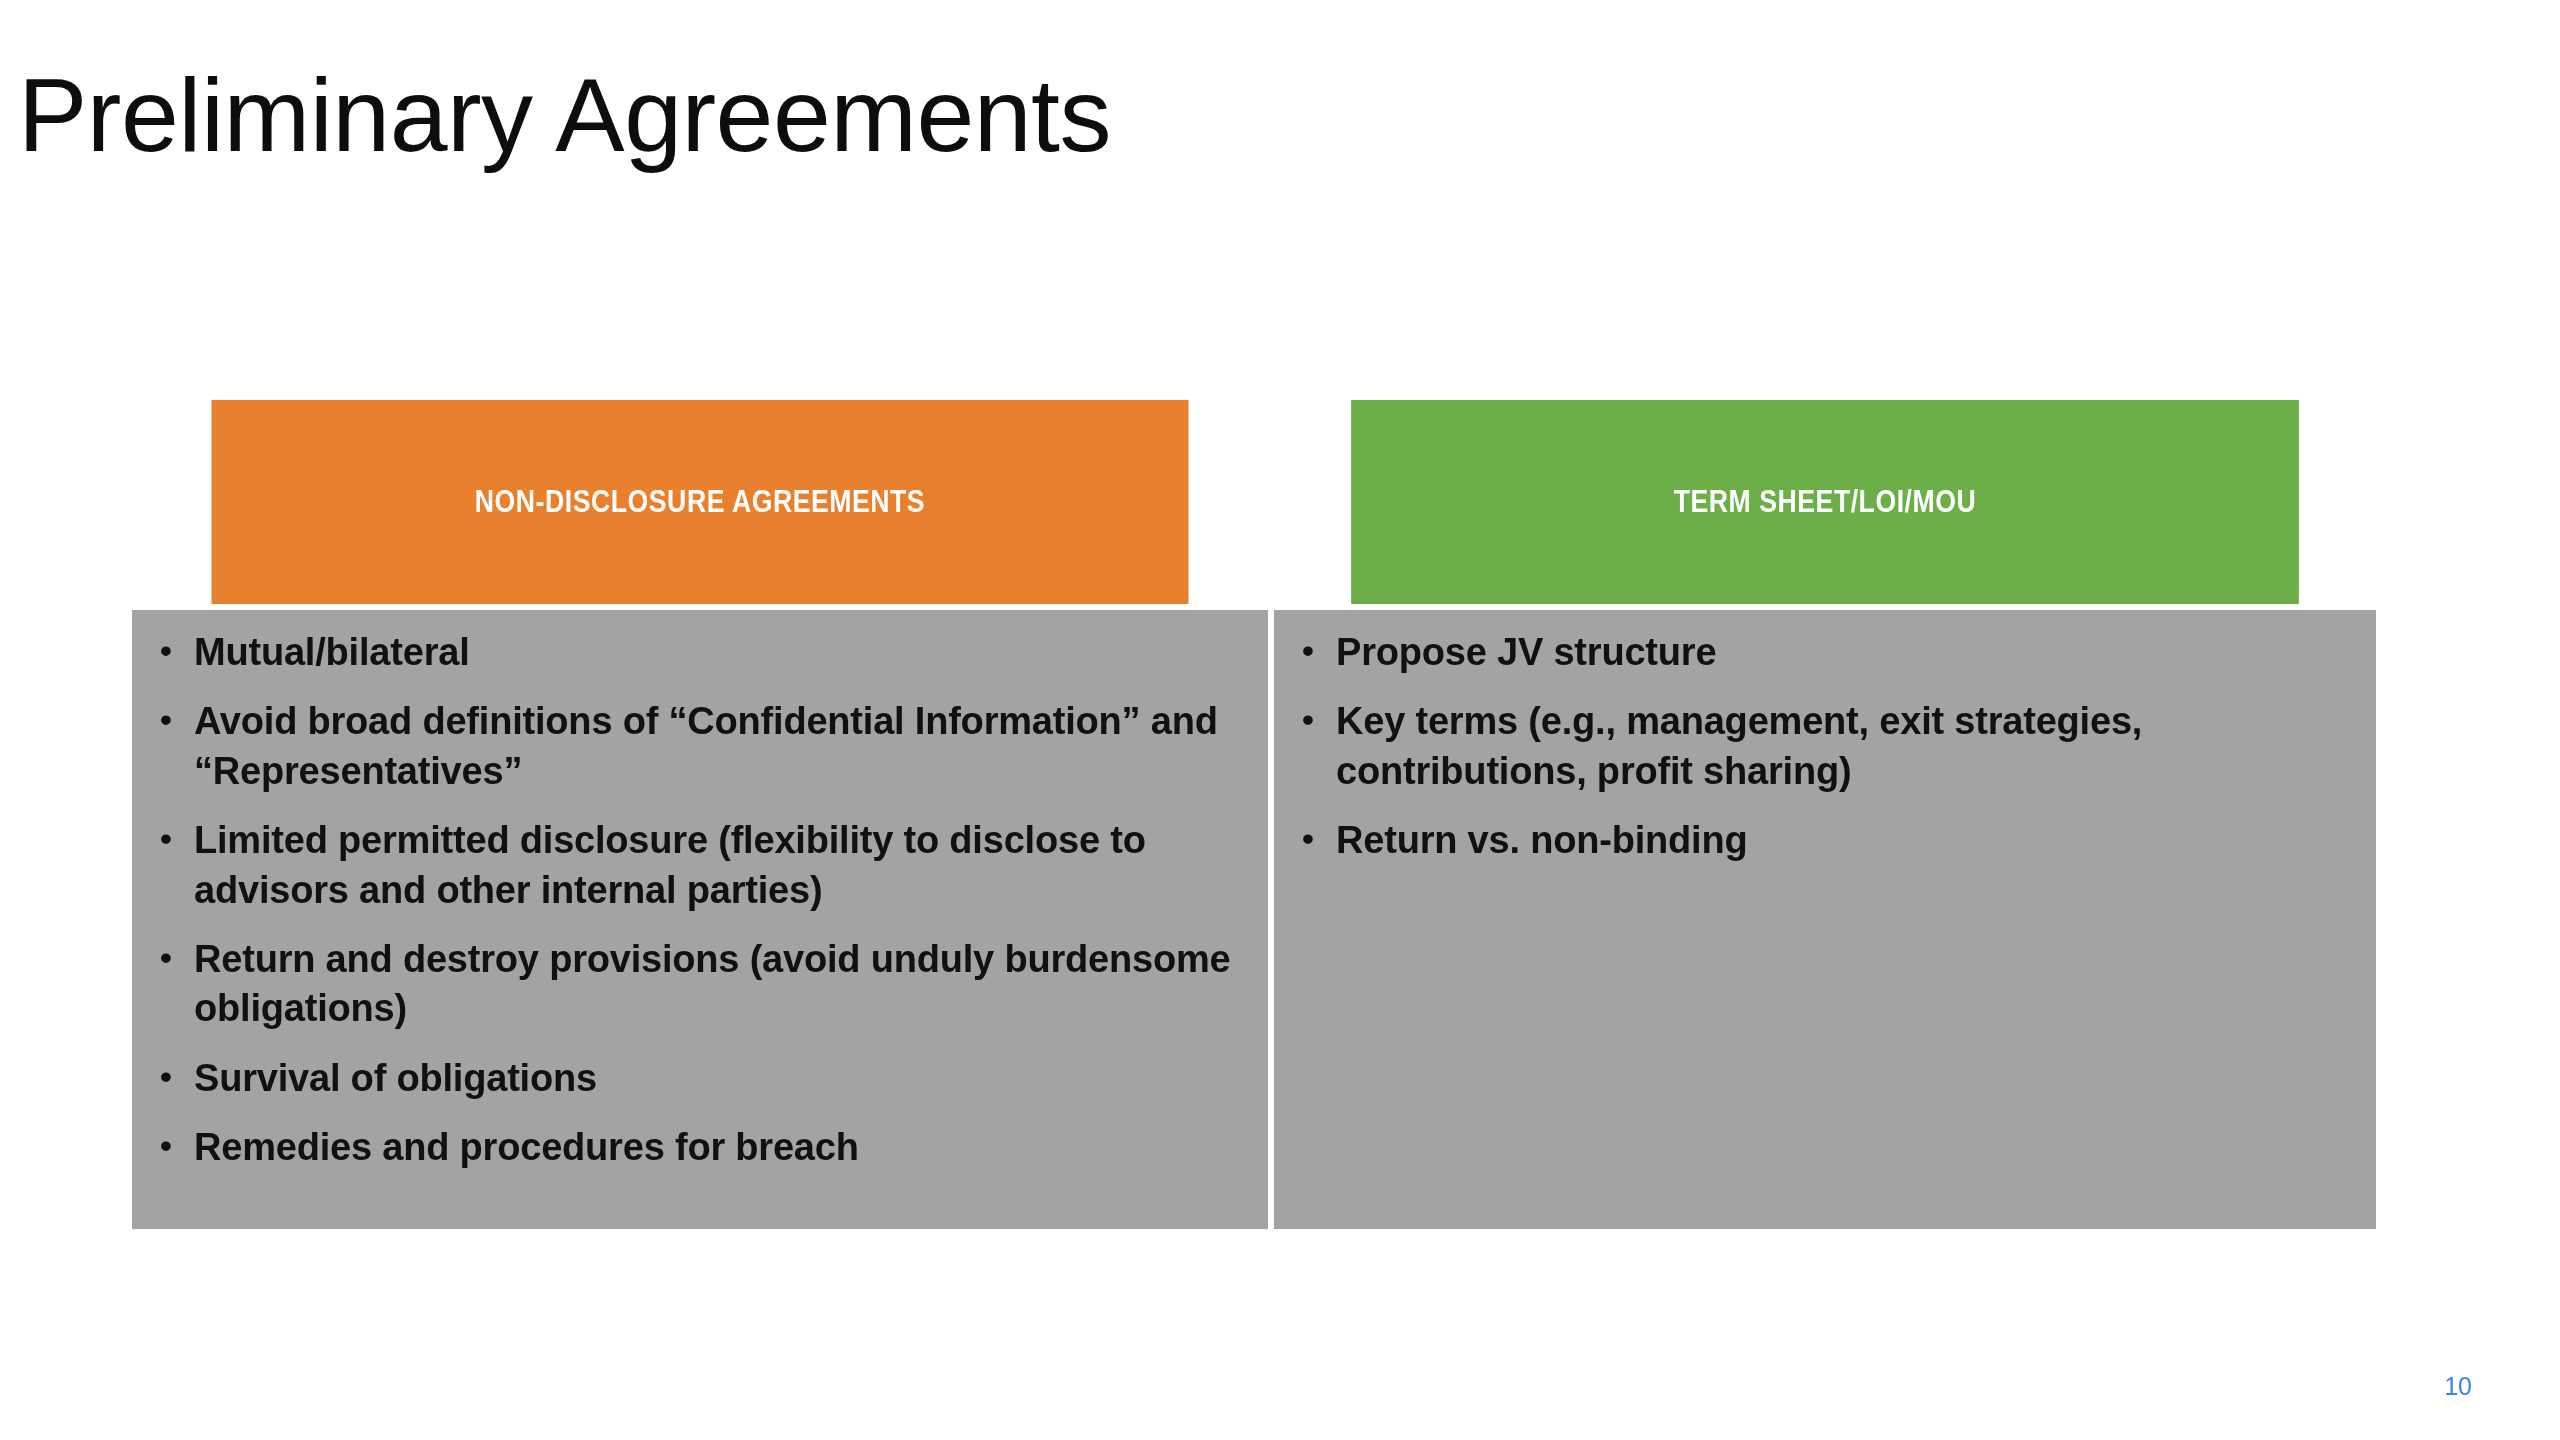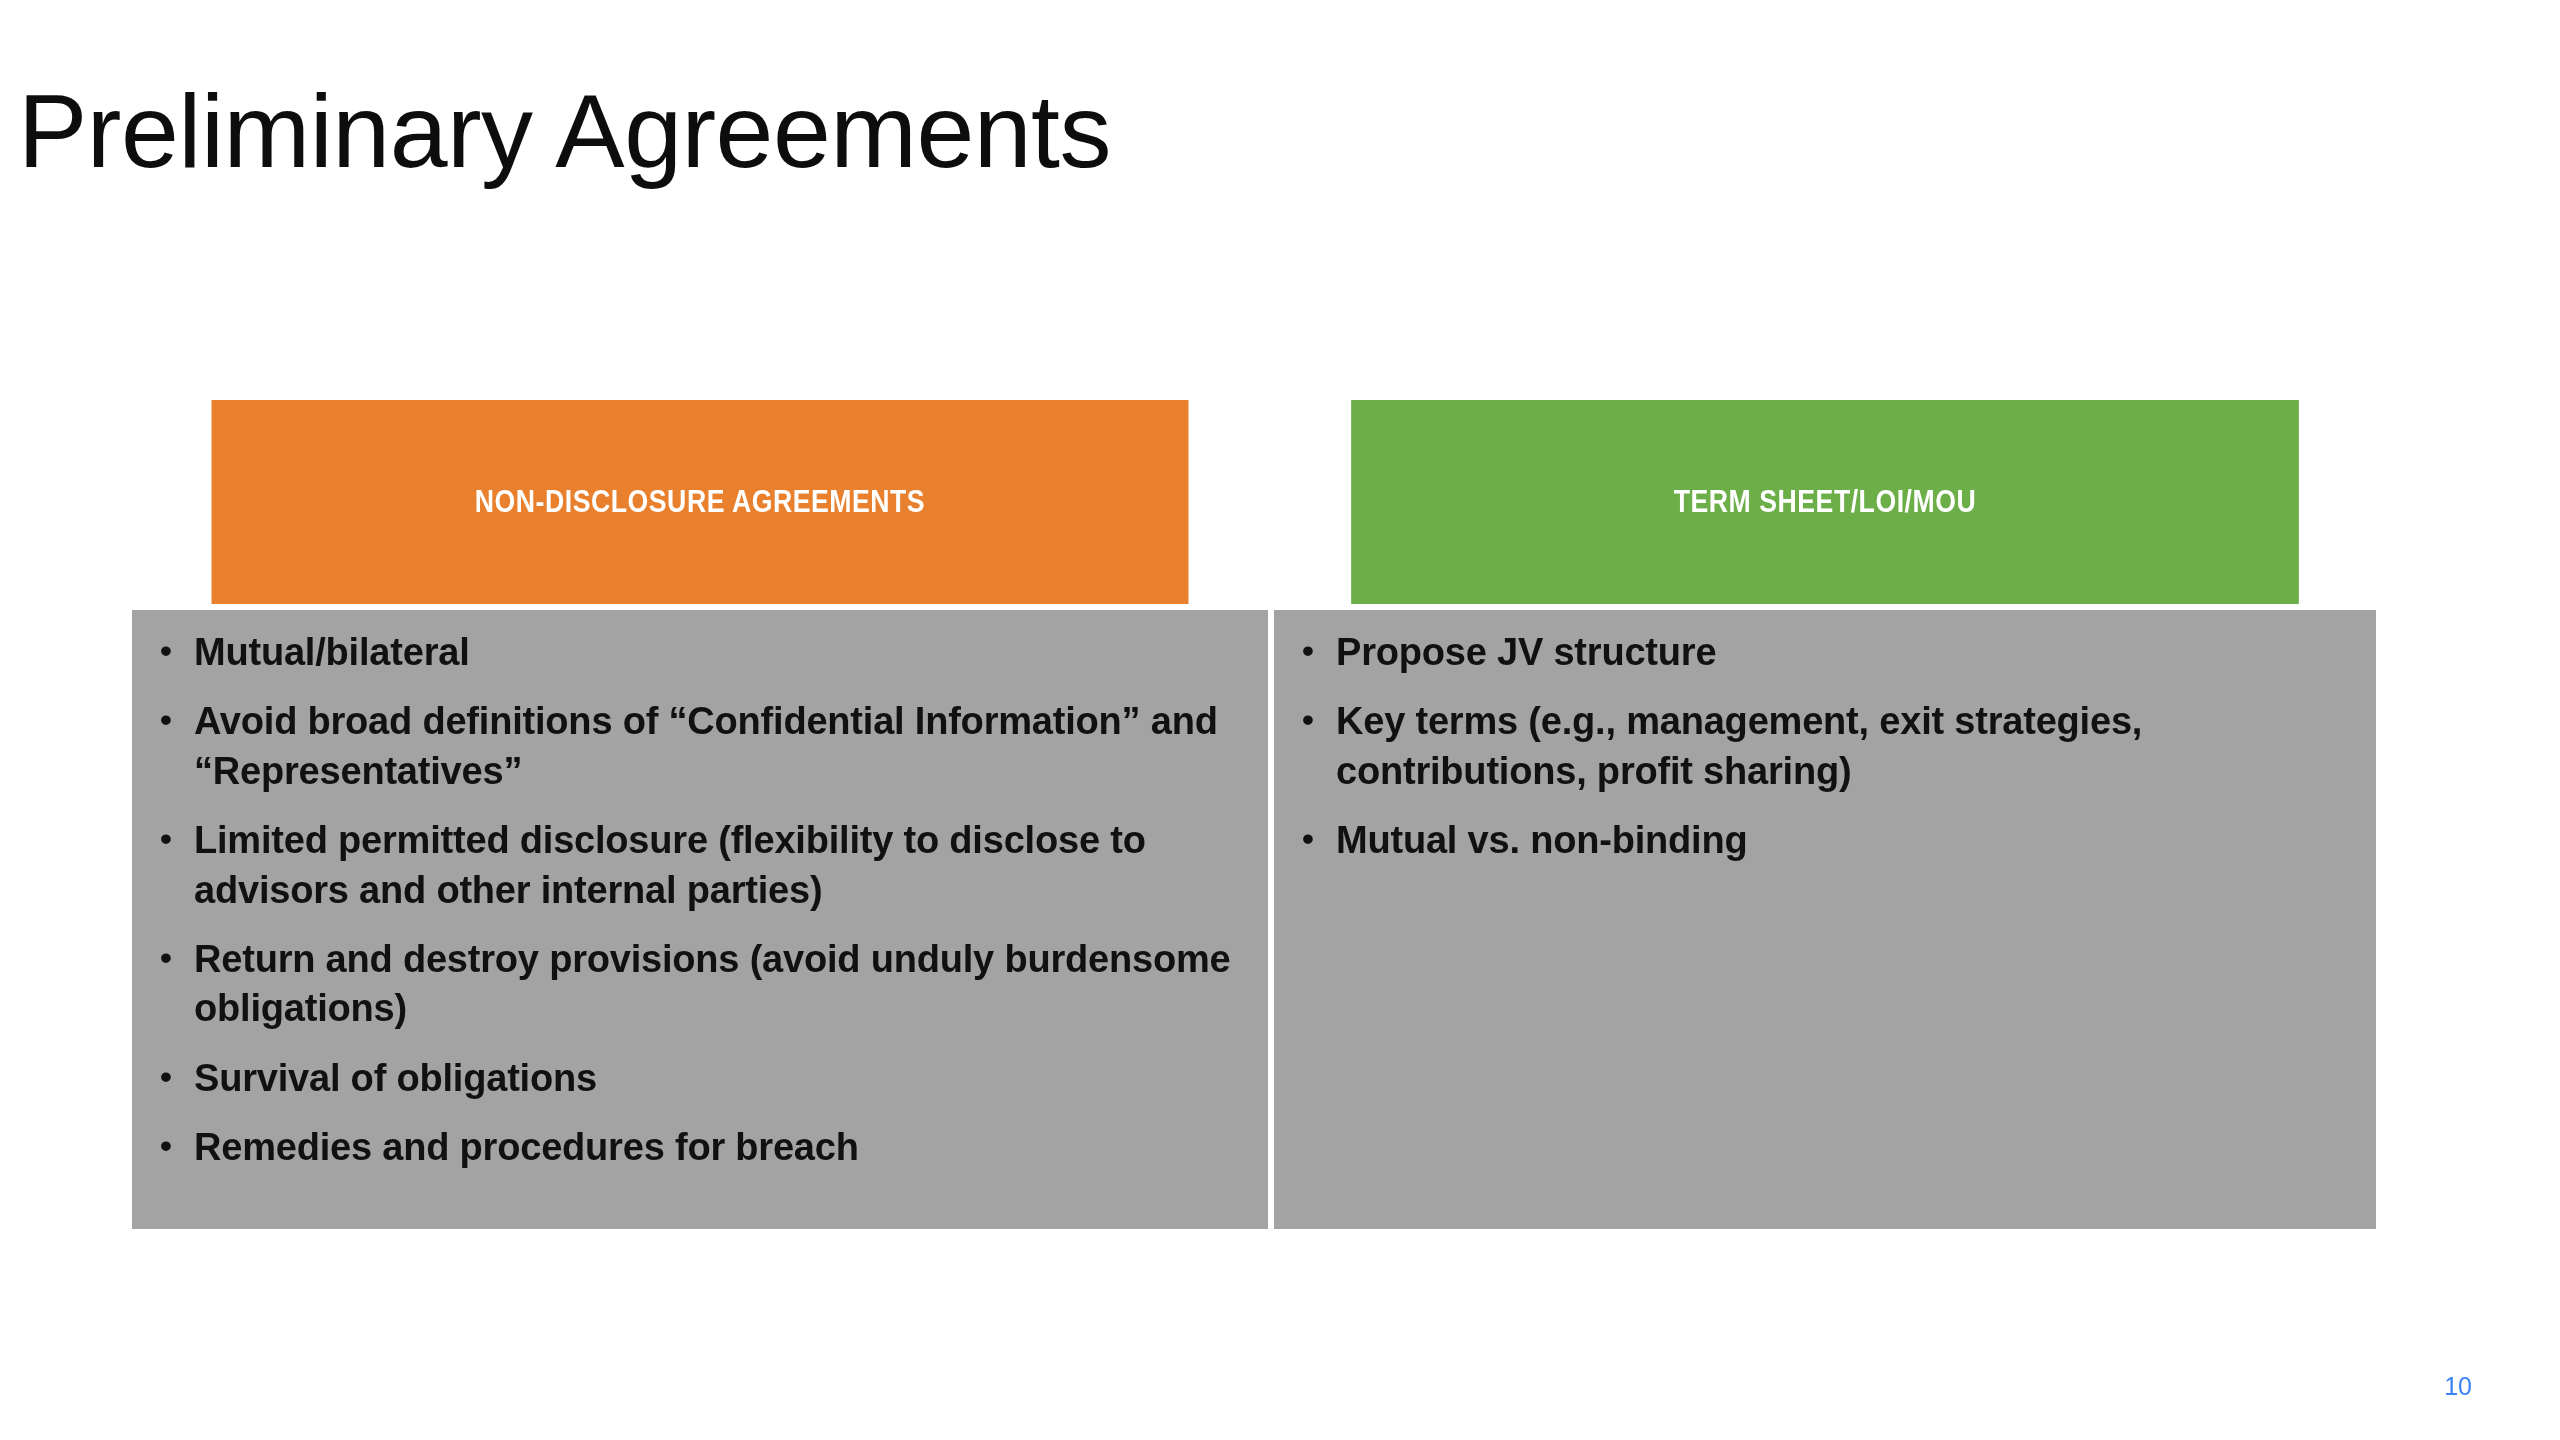--- a/index.html
+++ b/index.html
@@ -12,21 +12,21 @@
     height: 1440px;
     position: relative;
     overflow: hidden;
     font-family: "Liberation Sans", "DejaVu Sans", sans-serif;
   }
 
   
   .slide-title {
     position: absolute;
     left: 18px;
-    top: 75px;
+    top: 59px;
     font-family: "Liberation Sans", "DejaVu Sans", sans-serif;
     font-size: 104px;
     font-weight: 400;
     line-height: 1.08;
     color: #0d0d0d;
     letter-spacing: -0.5px;
     white-space: nowrap;
   }
 
   
@@ -167,21 +167,21 @@
 
     <div class="body-cell right">
       <ul class="bullets">
         <li>
           <span class="bullet-text">Propose JV structure</span>
         </li>
         <li>
           <span class="bullet-text">Key terms (e.g., management, exit strategies, contributions, profit sharing)</span>
         </li>
         <li>
-          <span class="bullet-text">Mutual vs. non-binding</span>
+          <span class="bullet-text">Return vs. non-binding</span>
         </li>
       </ul>
     </div>
 
   </div>
 </div>
 
 <div class="page-number">10</div>
 
 </body></html>

